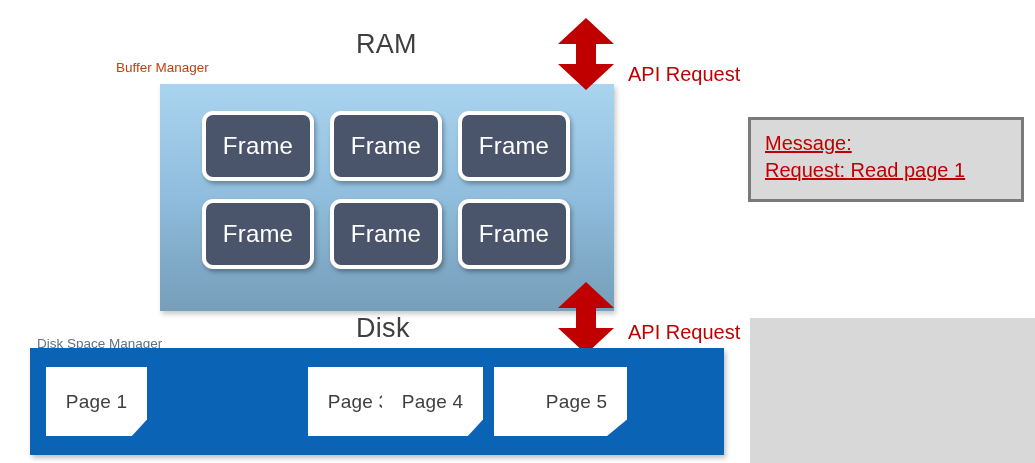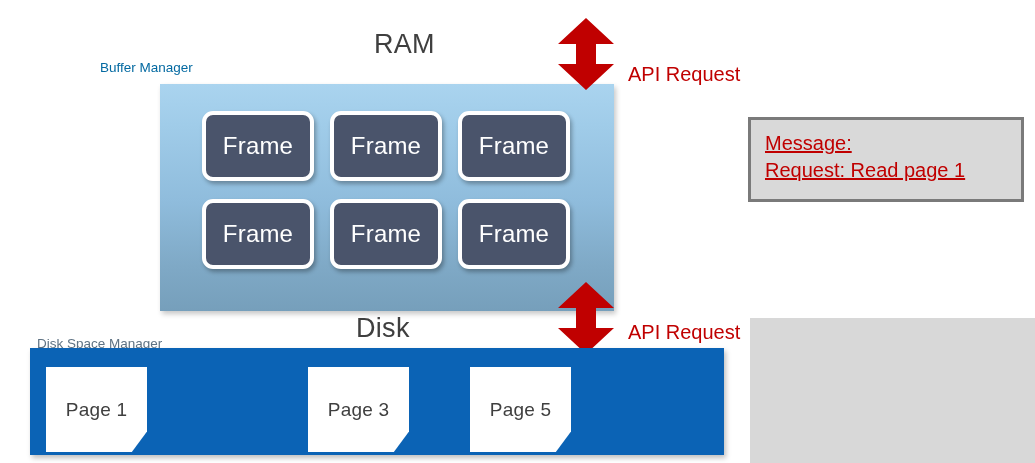--- a/index.html
+++ b/index.html
@@ -19,27 +19,26 @@
   .abs { position: absolute; }
 
   
   #ram-title {
     left: 356px;
     top: 29px;
     font-size: 27px;
     color: #3F3F3F;
     letter-spacing: 0.3px;
     white-space: nowrap;
-    margin-left: 18px;
   }
   #buffer-manager-label {
-    left: 100px;
+    left: 116px;
     top: 60px;
     font-size: 13.5px;
-    color: #0369a1;
+    color: #c2410c;
     white-space: nowrap;
   }
   #ram-box {
     left: 160px;
     top: 84px;
     width: 454px;
     height: 227px;
     background: linear-gradient(180deg, #AAD4EF 0%, #A0CCE9 18%, #8FBCDC 52%, #7FA9C6 80%, #769FBB 100%);
     box-shadow: 2px 3px 5px rgba(0,0,0,0.22);
   }
@@ -122,37 +121,37 @@
     top: 348px;
     width: 694px;
     height: 107px;
     background: #0B63B5;
     box-shadow: 2px 3px 5px rgba(0,0,0,0.25);
   }
   .page-doc {
     position: absolute;
     top: 19px;
     width: 101px;
-    height: 85px;
+    height: 69px;
     background: #FFFFFF;
     filter: drop-shadow(2px 3px 3px rgba(0,0,0,0.38));
     -webkit-clip-path: polygon(0 0, 100% 0, 100% 76%, 85% 100%, 0 100%);
     clip-path: polygon(0 0, 100% 0, 100% 76%, 85% 100%, 0 100%);
     display: flex;
     align-items: center;
     justify-content: center;
     color: #3F3F3F;
     font-size: 19px;
     letter-spacing: 0.2px;
   }
   .pg-0 { left: 16px; }
   .pg-1 { left: 128px; }
   .pg-2 { left: 240px; margin-left: 38px; }
   .pg-3 { left: 352px; }
-  .pg-4 { left: 440px; }
+  .pg-4 { left: 464px; padding-left: 32px; }
   .pg-5 { left: 576px; }
 
   
   #notes-panel {
     left: 750px;
     top: 318px;
     width: 285px;
     height: 145px;
     background: #D8D8D8;
   }
@@ -188,16 +187,17 @@
 </svg>
 <div class="abs api-label" id="api-label-bottom">API Request</div>
 
 <div class="abs" id="disk-title">Disk</div>
 
 <div class="abs" id="disk-space-manager-label">Disk Space Manager</div>
 
 <div class="abs" id="disk-box">
   <div class="page-doc pg-0">Page 1</div>
   <div class="page-doc pg-2">Page 3</div>
+  <div class="page-doc pg-3">Page 4</div>
   <div class="page-doc pg-4">Page 5</div>
 </div>
 
 <div class="abs" id="notes-panel"></div>
 
 </body></html>

